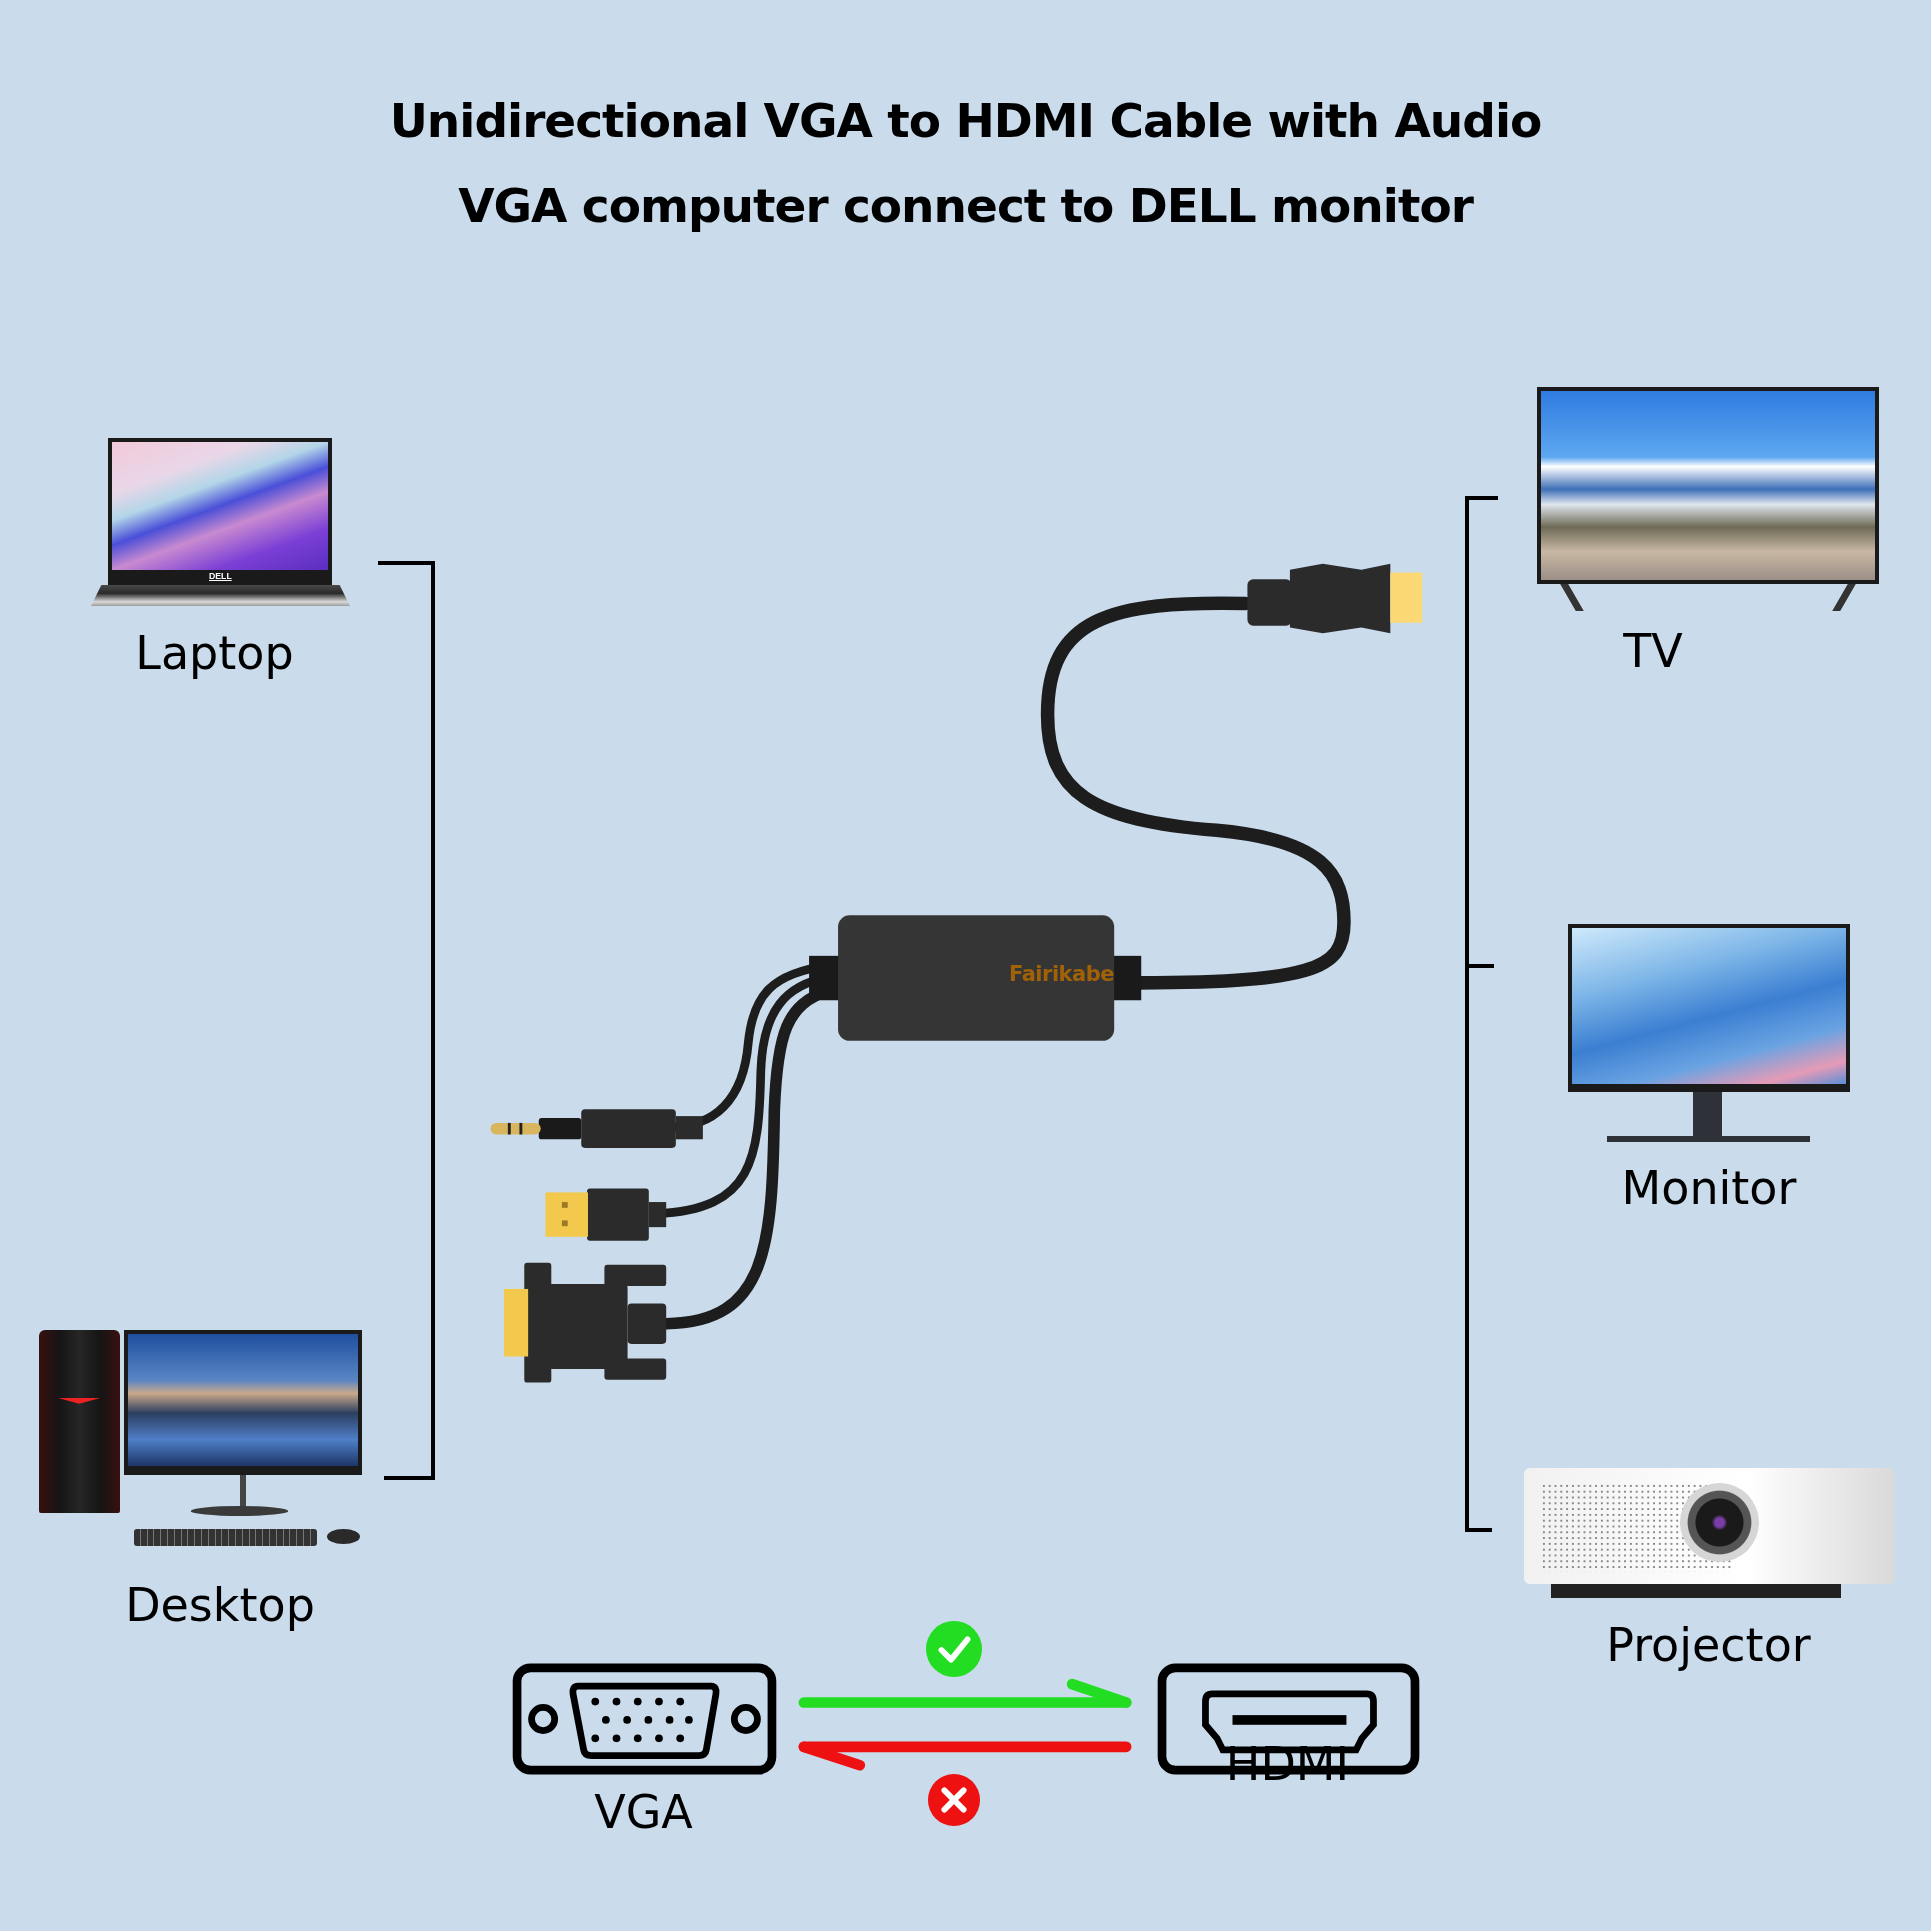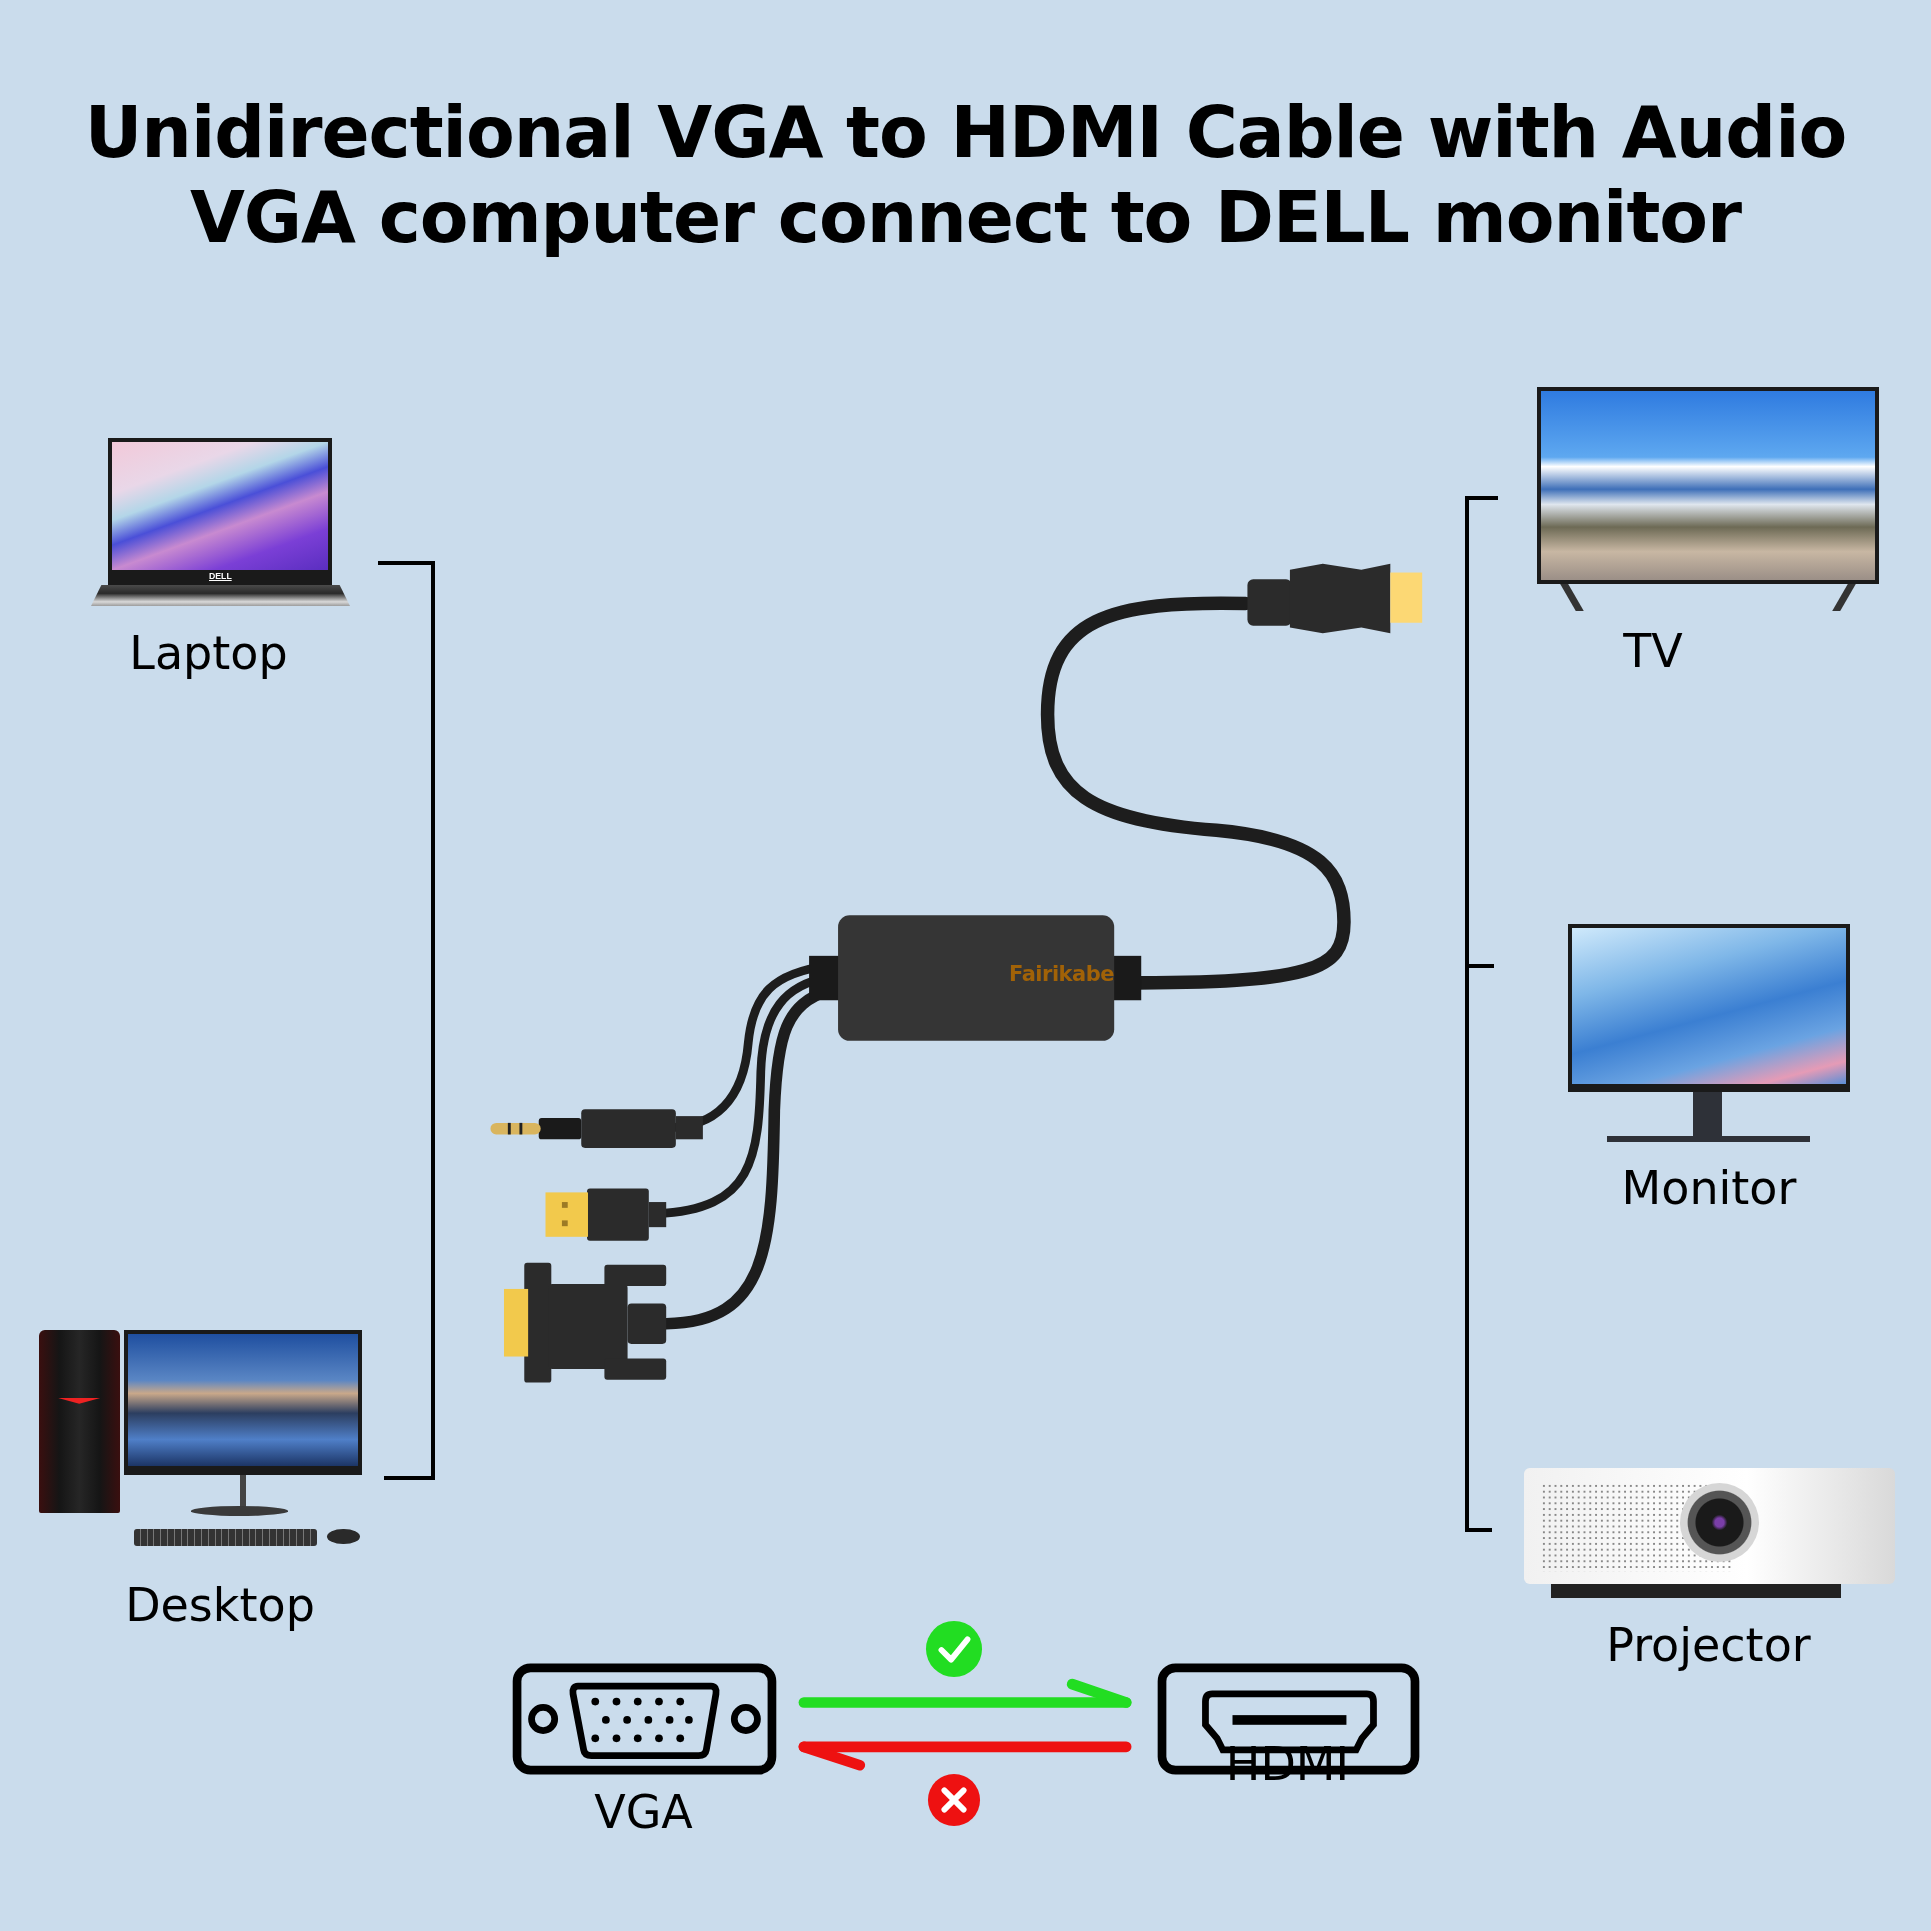--- a/index.html
+++ b/index.html
@@ -1,20 +1,20 @@
 <!DOCTYPE html>
 <html><head>
 <meta charset="utf-8">
 <style>
   html, body { margin:0; padding:0; }
   body { width:1931px; height:1931px; background:#cadcec; position:relative; overflow:hidden;
          font-family:"Liberation Sans", "DejaVu Sans", sans-serif; color:#000; }
   .abs { position:absolute; }
   .title { left:0; width:1931px; text-align:center; font-family:"DejaVu Sans", sans-serif;
-           font-weight:bold; font-size:71px; letter-spacing:-1px; line-height:1; }
+           font-weight:bold; font-size:47px; letter-spacing:-1px; line-height:1; }
   .label { font-family:"DejaVu Sans", sans-serif; font-size:46px; text-align:center; line-height:1; }
   .bracket-line { background:#000; }
   .dev-screen { border:4.8px solid #1a1a1a; box-sizing:border-box; }
   .laptop-screen { background:linear-gradient(160deg,#f2c9d9 0%,#e9d7e8 25%,#b3d6e8 38%,#4a4fd8 50%,#c88ad0 62%,#7b3fd6 80%,#5a2ec0 100%); }
   .tv-screen { background:linear-gradient(180deg,#2f7be0 0%,#5ea8f0 35%,#ffffff 40%,#3e6fb8 52%,#dfe6ee 60%,#6d6a55 72%,#c8b7a3 85%,#9b8f87 100%); }
   .mon-screen { background:linear-gradient(165deg,#cfe9fb 0%,#7fb7e8 30%,#3b7fd2 55%,#6aa3e2 75%,#e59bb6 90%,#5a8ed6 100%); }
   .desk-screen { background:linear-gradient(180deg,#1f4fa0 0%,#5a86c4 35%,#c9a88a 45%,#2c3e60 60%,#4f7fc8 80%,#1c3566 100%); }
   .cable { fill:none; stroke:#1d1d1d; stroke-linecap:round; }
   .conn { fill:#2b2b2b; }
 </style>
@@ -22,21 +22,21 @@
 <body>
 
 <div class="abs title" style="top:97px;">Unidirectional VGA to HDMI Cable with Audio</div>
 <div class="abs title" style="top:182px;">VGA computer connect to DELL monitor</div>
 
 <div class="abs" style="left:91px;top:438px;width:259px;height:170px;">
   <div class="abs dev-screen laptop-screen" style="left:17.4px;top:0;width:224px;height:147px;border-bottom-width:15.4px;"></div>
   <div class="abs" style="left:118px;top:133px;font-size:8.7px;color:#fff;font-weight:bold;text-decoration:underline;">DELL</div>
   <div class="abs" style="left:0;top:147px;width:259px;height:21px;background:linear-gradient(#4a4a4a,#2a2a2a 40%,#d9d9d9 80%,#9c9c9c);clip-path:polygon(4% 0,96% 0,100% 100%,0 100%);"></div>
 </div>
-<div class="abs label" style="left:112px;top:630px;width:193px;">Laptop</div>
+<div class="abs label" style="left:118px;top:630px;width:193px;">Laptop</div>
 
 <div class="abs" style="left:37px;top:1330px;width:324px;height:222px;">
 
   <div class="abs" style="left:1.9px;top:0;width:81px;height:183px;background:linear-gradient(90deg,#3a0f0f,#151515 25%,#262626 50%,#151515 75%,#3a0f0f);border-radius:5.8px 5.8px 1.9px 1.9px;">
     <div class="abs" style="left:19.3px;top:68px;width:42px;height:5.8px;background:#e22;clip-path:polygon(0 0,100% 0,50% 100%);"></div>
   </div>
 
   <div class="abs dev-screen desk-screen" style="left:87px;top:0;width:238px;height:145px;border-bottom-width:9.7px;"></div>
   <div class="abs" style="left:203px;top:145px;width:5.8px;height:33px;background:#444;"></div>
   <div class="abs" style="left:154px;top:176px;width:97px;height:9.7px;background:#3a3a3a;border-radius:50%;"></div>

